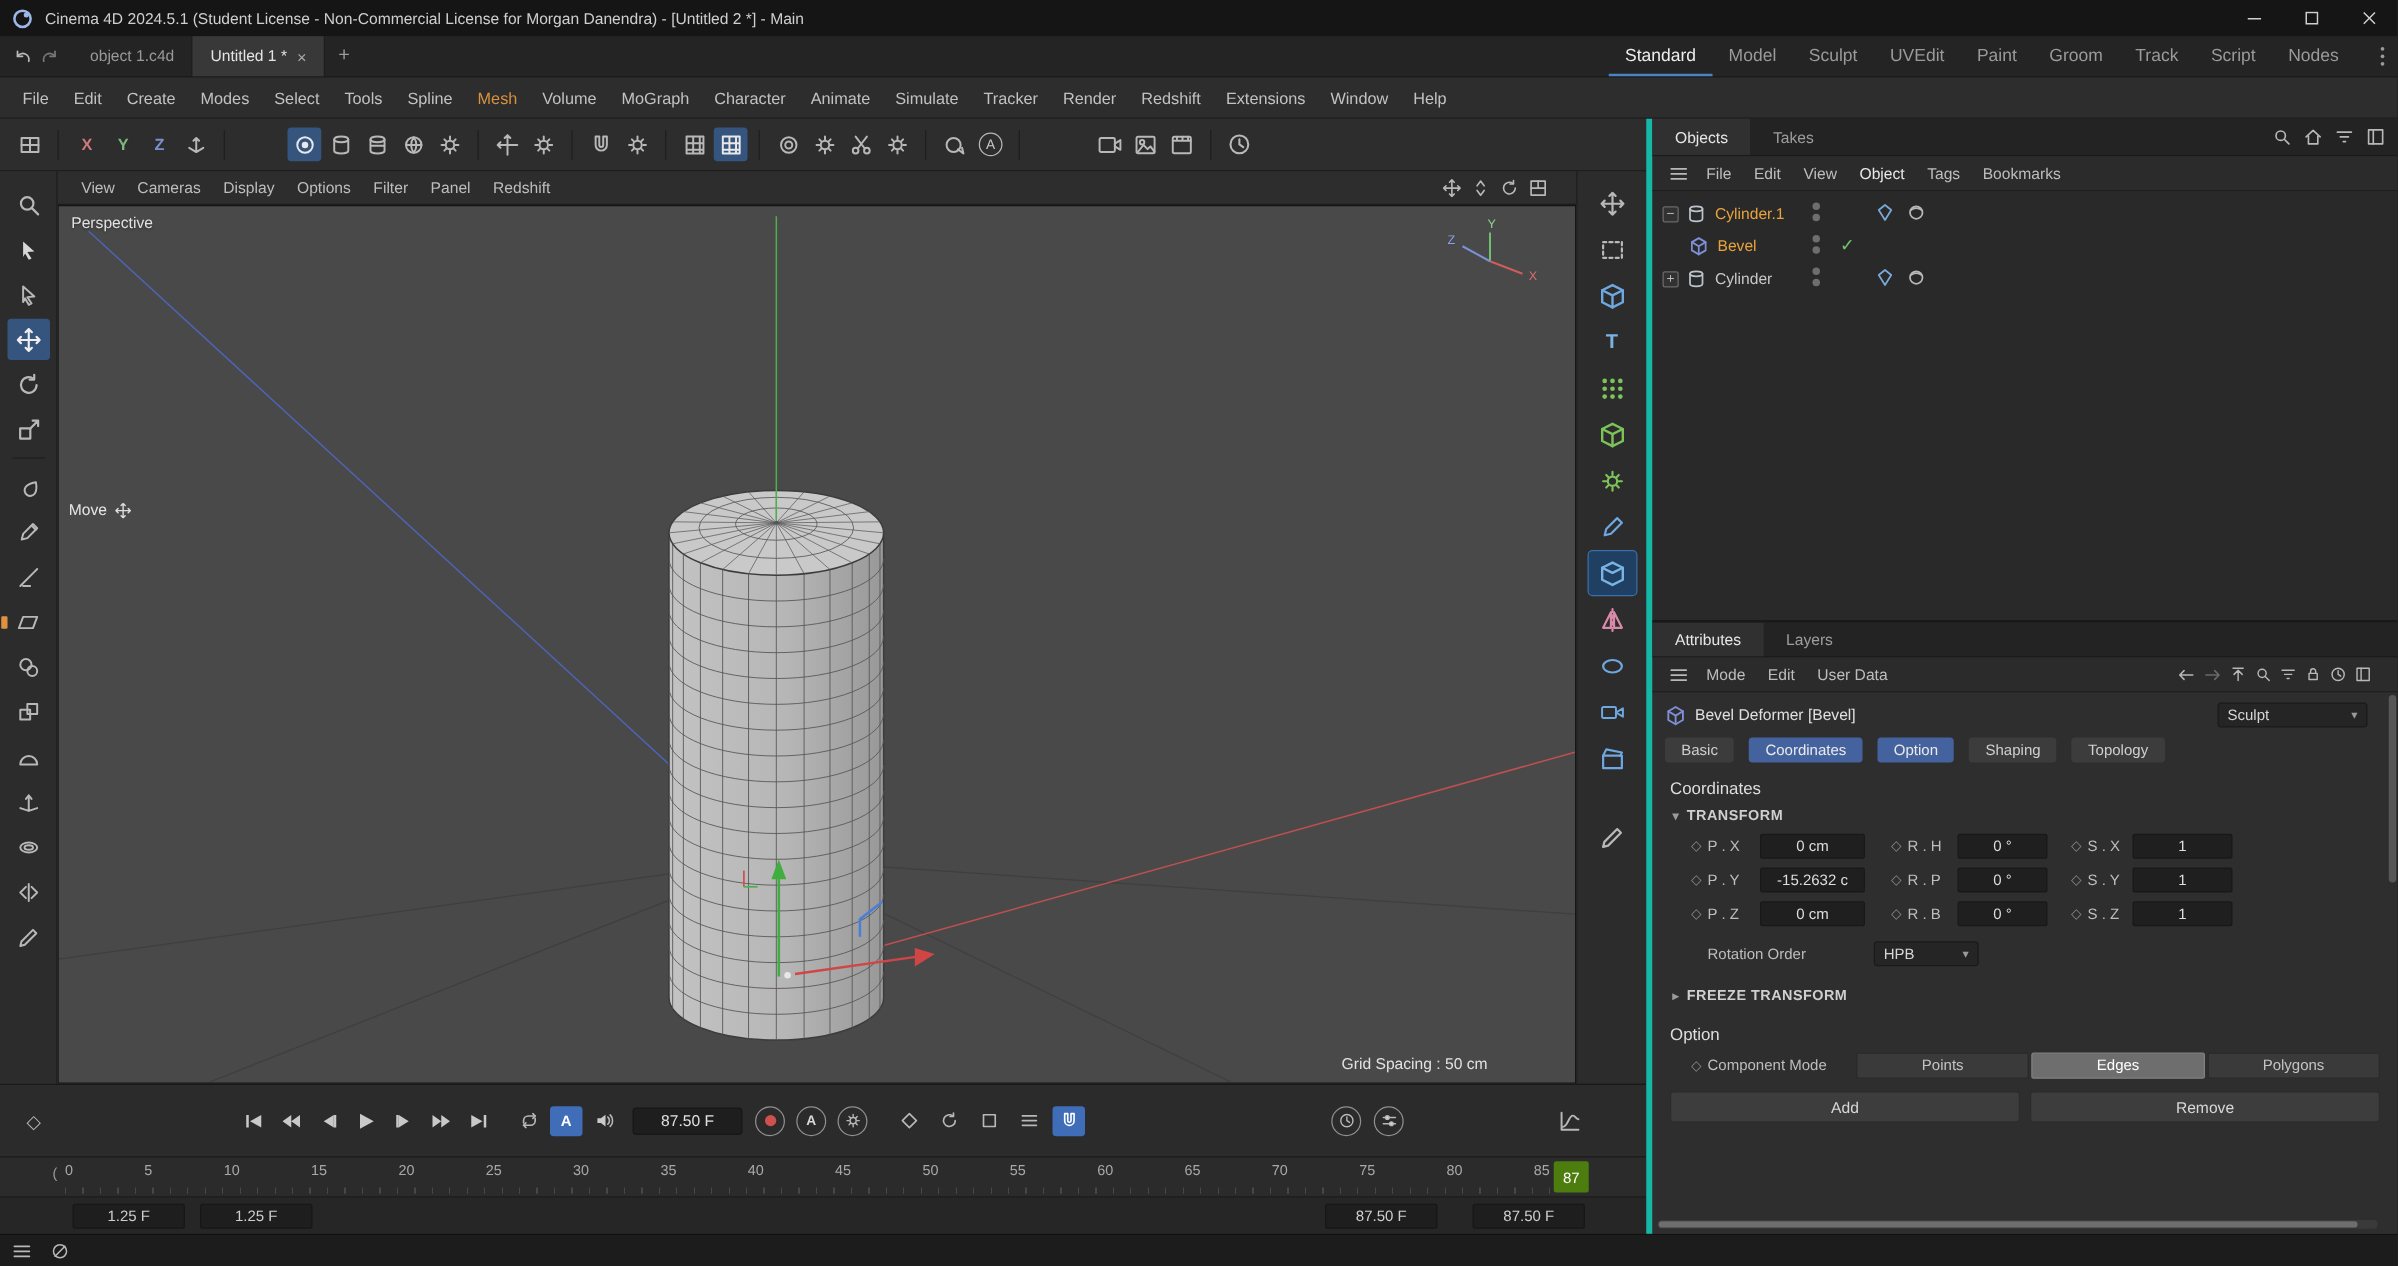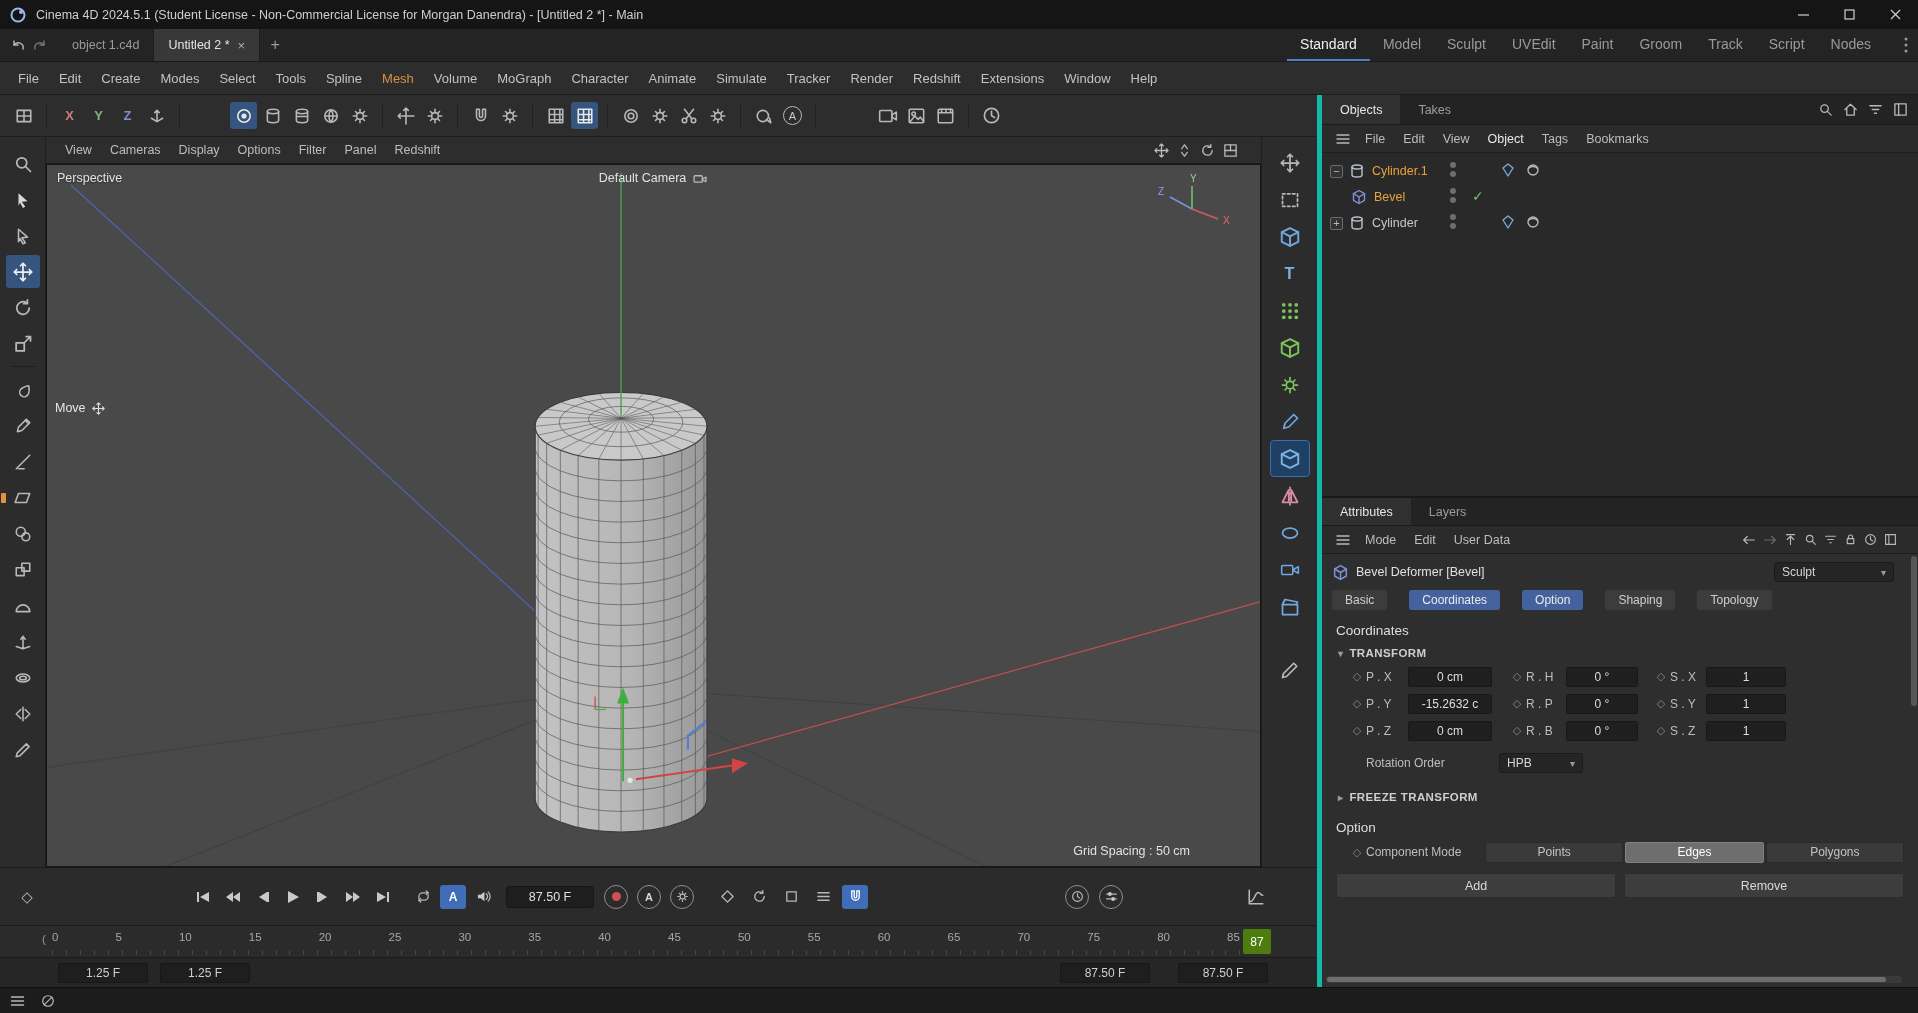--- a/index.html
+++ b/index.html
@@ -116,21 +116,21 @@
 
   .at-tabs{height:28px;background:#232323;display:flex;align-items:stretch;border-bottom:1px solid #1a1a1a}
   .at-content{flex:1;background:#2e2e2e;position:relative;padding-top:4px;overflow:hidden}
 
   .attr-title{height:28px;display:flex;align-items:center;padding:0 10px;gap:7px}
   .attr-title .name{color:#e0e0e0;font-size:12.5px}
   .dropdown{height:20px;background:#252525;border:1px solid #1a1a1a;border-radius:3px;display:flex;align-items:center;padding:0 7px;gap:8px;color:#d5d5d5;font-size:12px}
   .dropdown .caret{color:#9a9a9a;font-size:10px}
   .attr-title .dropdown{margin-left:auto;width:120px;margin-right:14px;justify-content:space-between}
 
-  .sec-tabs{display:flex;gap:22px;padding:4px 10px 6px}
+  .sec-tabs{display:flex;gap:12px;padding:4px 10px 6px}
   .sec-tab{padding:3px 13px;background:#3c3c3c;border-radius:3px;color:#cfcfcf;font-size:12px}
   .sec-tab.active{background:#44639e;color:#eaeaea}
 
   .sec-heading{padding:7px 0 4px 14px;color:#dedede;font-size:13.5px}
   .fold{display:flex;align-items:center;gap:6px;padding:5px 0 4px 16px;color:#cfcfcf;font-size:11.5px;letter-spacing:.4px;font-weight:bold}
   .fold .car{color:#9a9a9a;font-size:10px}
 
   .tr-row{display:flex;align-items:center;height:27px;padding-left:26px}
   .diamond{width:18px;text-align:center;color:#8a8a8a;font-size:11px}
   .f-label{color:#bdbdbd;font-size:12px}
@@ -199,21 +199,21 @@
         <svg width="16" height="14" viewBox="0 0 16 14" class="ico" style="stroke:#777">
           <path d="M3 11a5 5 0 0 1 9-4"></path>
           <path d="M12 3v4H8" fill="none"></path>
         </svg>
       </span>
   </span>
   <span class="doc-tab">
       <span class="label">object 1.c4d</span>
     </span>
   <span class="doc-tab active">
-    <span class="label">Untitled 2 *</span>
+    <span class="label">Untitled 1 *</span>
     <span class="close">×</span>
   </span>
   <span class="newtab">+</span>
   <span class="layouts">
     <span class="layout active">Standard</span>
     <span class="layout">Model</span>
     <span class="layout">Sculpt</span>
     <span class="layout">UVEdit</span>
     <span class="layout">Paint</span>
     <span class="layout">Groom</span>
@@ -620,27 +620,20 @@
             <line x1="577" y1="618" x2="577" y2="538" stroke="#3fae3f" stroke-width="2"></line>
             <polygon points="571,540 583,540 577,524" fill="#3fae3f"></polygon>
             <line x1="590" y1="616" x2="688" y2="602" stroke="#d04545" stroke-width="2"></line>
             <polygon points="686,595 686,610 702,600" fill="#d04545"></polygon>
             <polyline points="660,558 642,572 642,586" fill="none" stroke="#4a7fd8" stroke-width="2"></polyline>
             <circle cx="584" cy="617" r="2.6" fill="#e8e8e8"></circle>
           </g>
         </svg>
 
         <span class="vp-label">Perspective</span>
-        <span class="vp-camera">
-          <span>Default Camera</span>
-          <svg width="15" height="11" viewBox="0 0 16 12" class="ico">
-                <rect x="1" y="3" width="9" height="7" rx="1"></rect>
-                <path d="M10 6.5l4-2v5l-4-2z"></path>
-              </svg>
-        </span>
         <span class="vp-move">
           <span>Move</span>
           <svg width="13" height="13" viewBox="0 0 16 16" class="ico" style="stroke:#ddd">
                 <path d="M8 1v14M1 8h14M8 1l-2 2M8 1l2 2M1 8l2-2M1 8l2 2M15 8l-2-2M15 8l-2 2M8 15l-2-2M8 15l2-2"></path>
               </svg>
         </span>
         <span class="vp-grid">Grid Spacing : 50 cm</span>
 
         <svg class="axis-gizmo" width="84" height="62" viewBox="0 0 84 62">
           <line x1="42" y1="36" x2="42" y2="13" stroke="#6fbf6f" stroke-width="1.6"></line>

